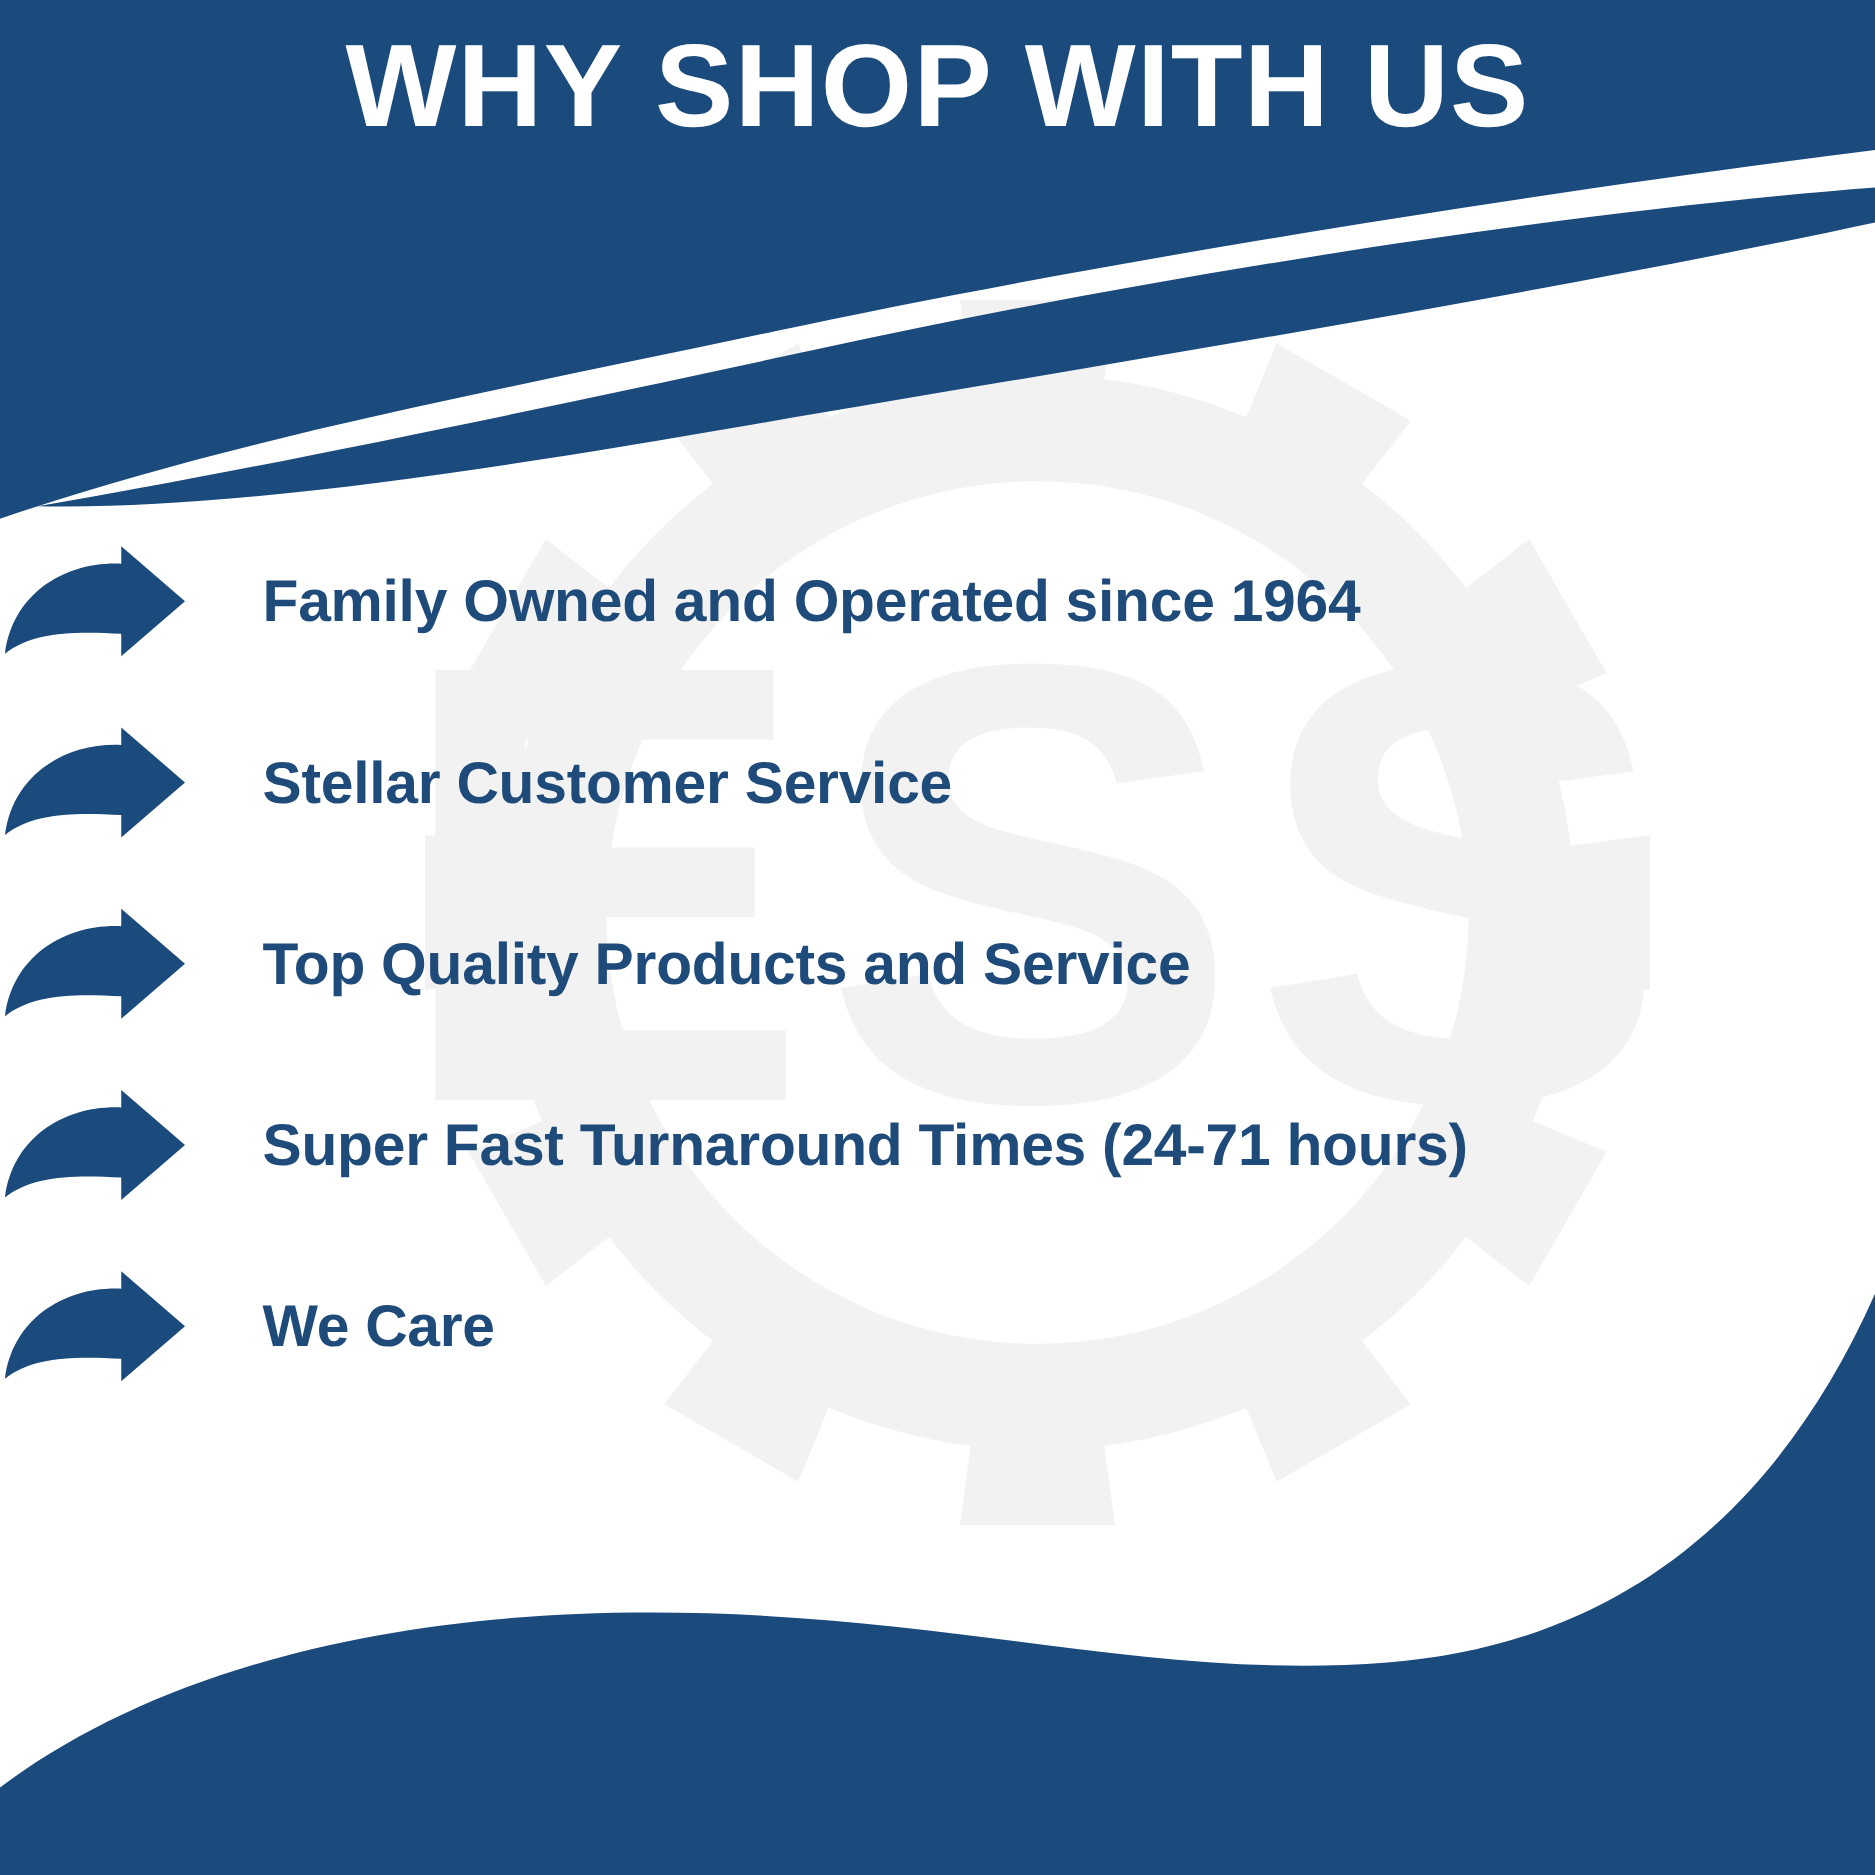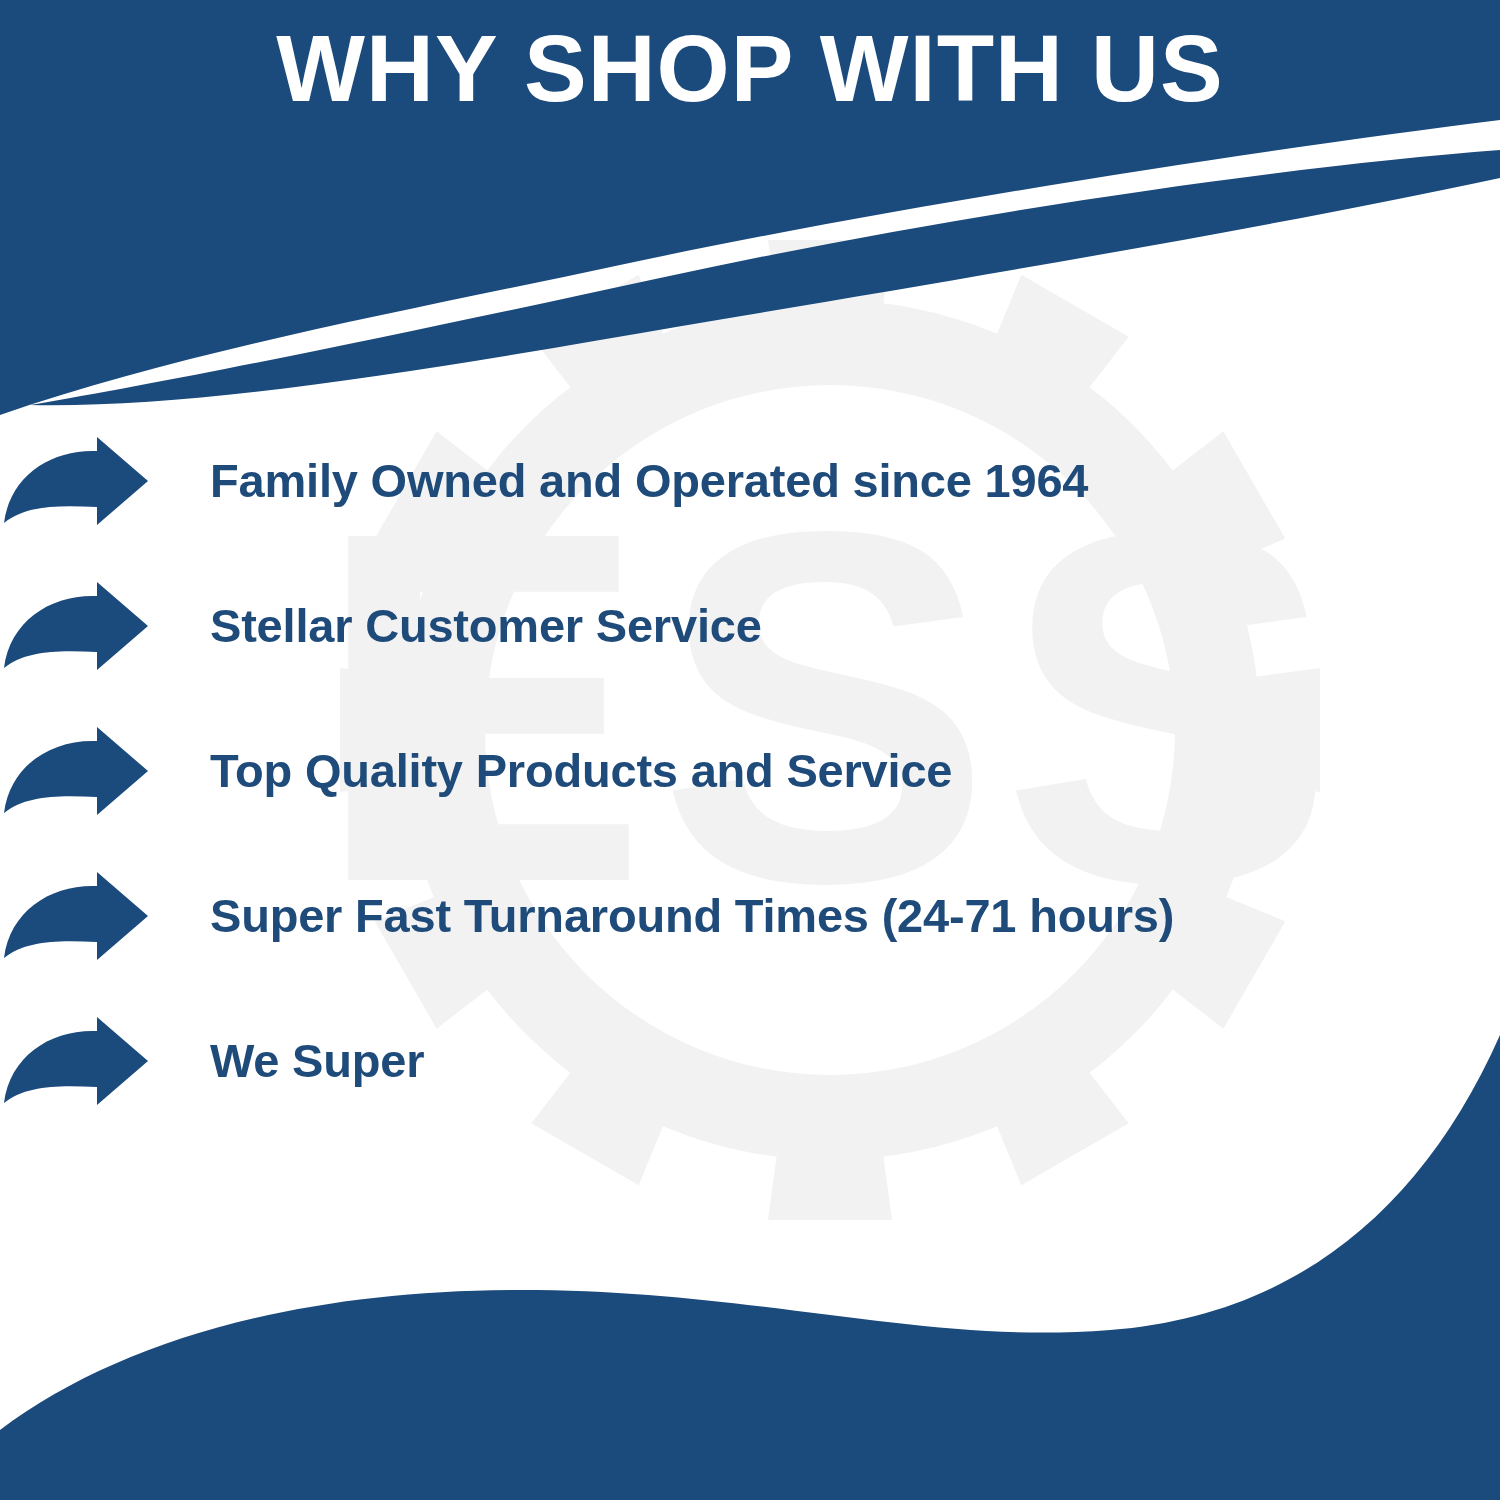--- a/index.html
+++ b/index.html
@@ -199,18 +199,18 @@
     <div class="feature-row">
       <svg class="arrow-icon" viewBox="0 0 152 92">
         <path fill="#1b4a7c" d="M 4 88
                  C 10 40, 52 14, 97 16
                  L 97 2
                  L 148 46
                  L 97 90
                  L 97 72
                  C 60 70, 26 70, 4 88 Z"></path>
       </svg>
-      <div class="feature-label">We Super</div>
+      <div class="feature-label">We Care</div>
     </div>
 
   </div>
 
 </div>
 
 </body></html>

